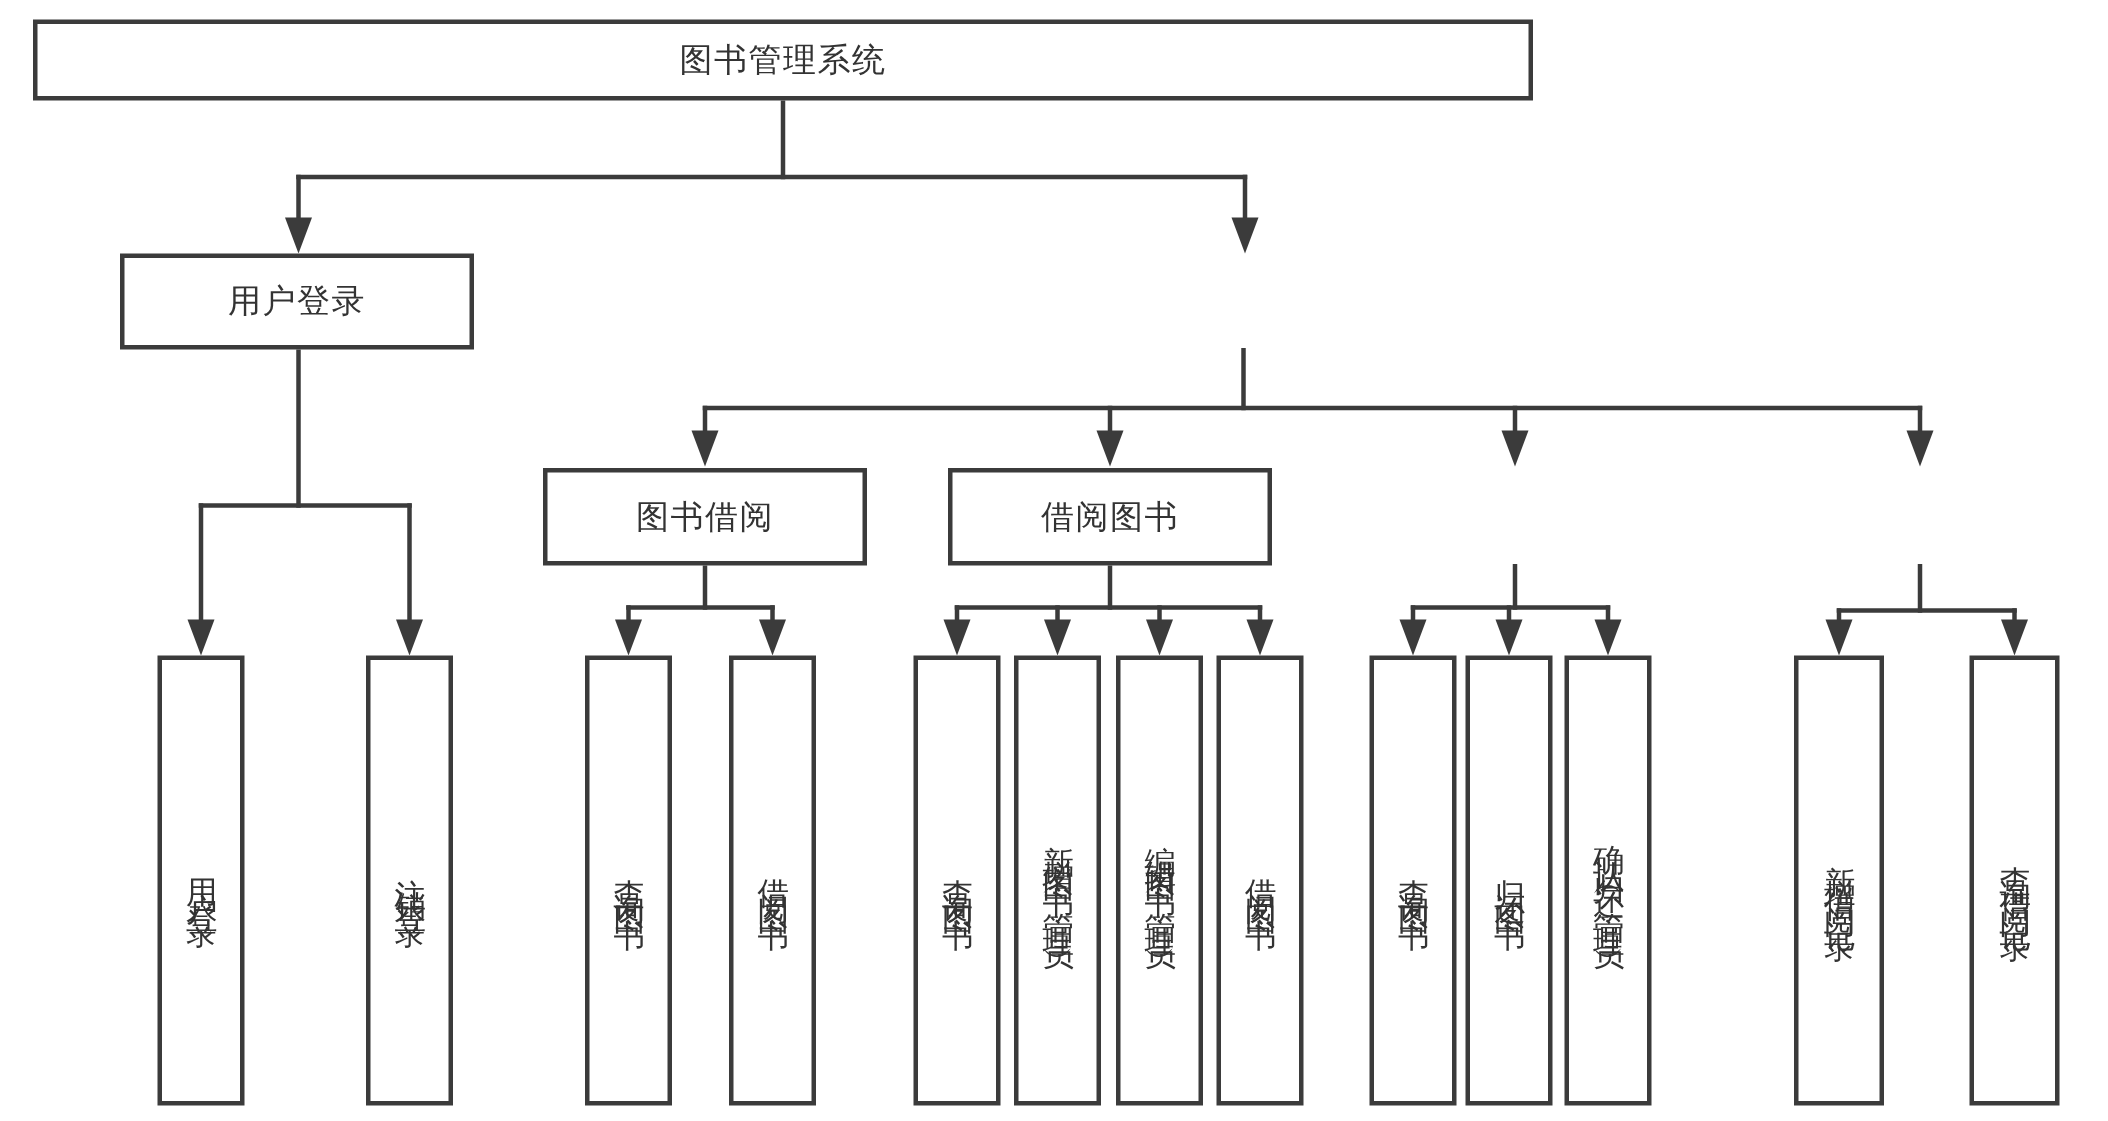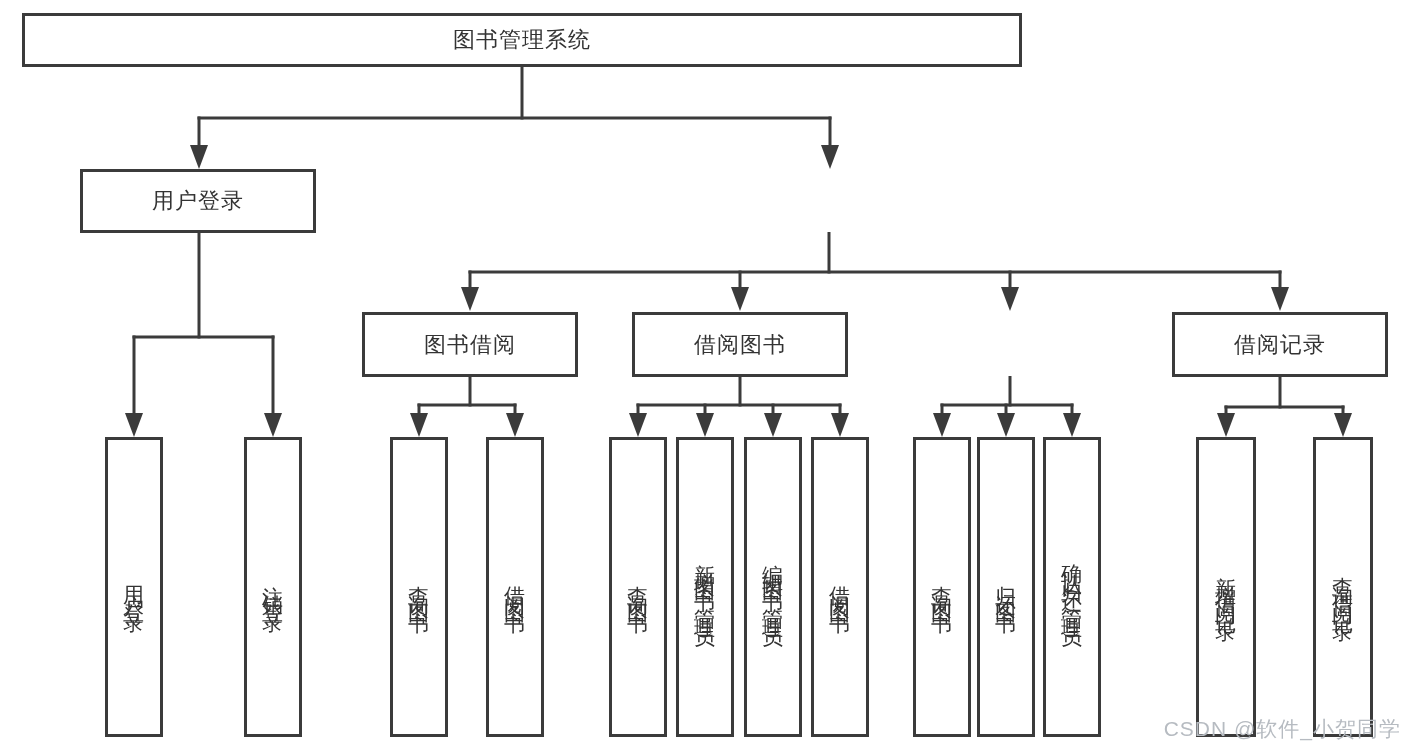--- a/index.html
+++ b/index.html
@@ -135,23 +135,20 @@
   <div class="box hbox" id="user-login-box">
     <span>用户登录</span>
   </div>
 
   <div class="box hbox" id="grp-newbook">
     <span>图书借阅</span>
   </div>
   <div class="box hbox" id="grp-borrow">
     <span>借阅图书</span>
   </div>
-  <div class="box hbox" id="grp-records">
-    <span>借阅记录</span>
-  </div>
 
   <div class="box vbox" id="v-user-login">
     <span class="vtext">用户登录</span>
   </div>
   <div class="box vbox" id="v-logout">
     <span class="vtext">注销登录</span>
   </div>
 
   <div class="box vbox" id="v-nb-search">
     <span class="vtext">查询图书</span>
@@ -183,14 +180,13 @@
     <span class="vtext">确认归还（管理员）</span>
   </div>
 
   <div class="box vbox" id="v-rec-add">
     <span class="vtext">新增借阅记录</span>
   </div>
   <div class="box vbox" id="v-rec-search">
     <span class="vtext">查询借阅记录</span>
   </div>
 
-  <div class="watermark">CSDN @软件_小贺同学</div>
 </div>
 
 </body></html>

